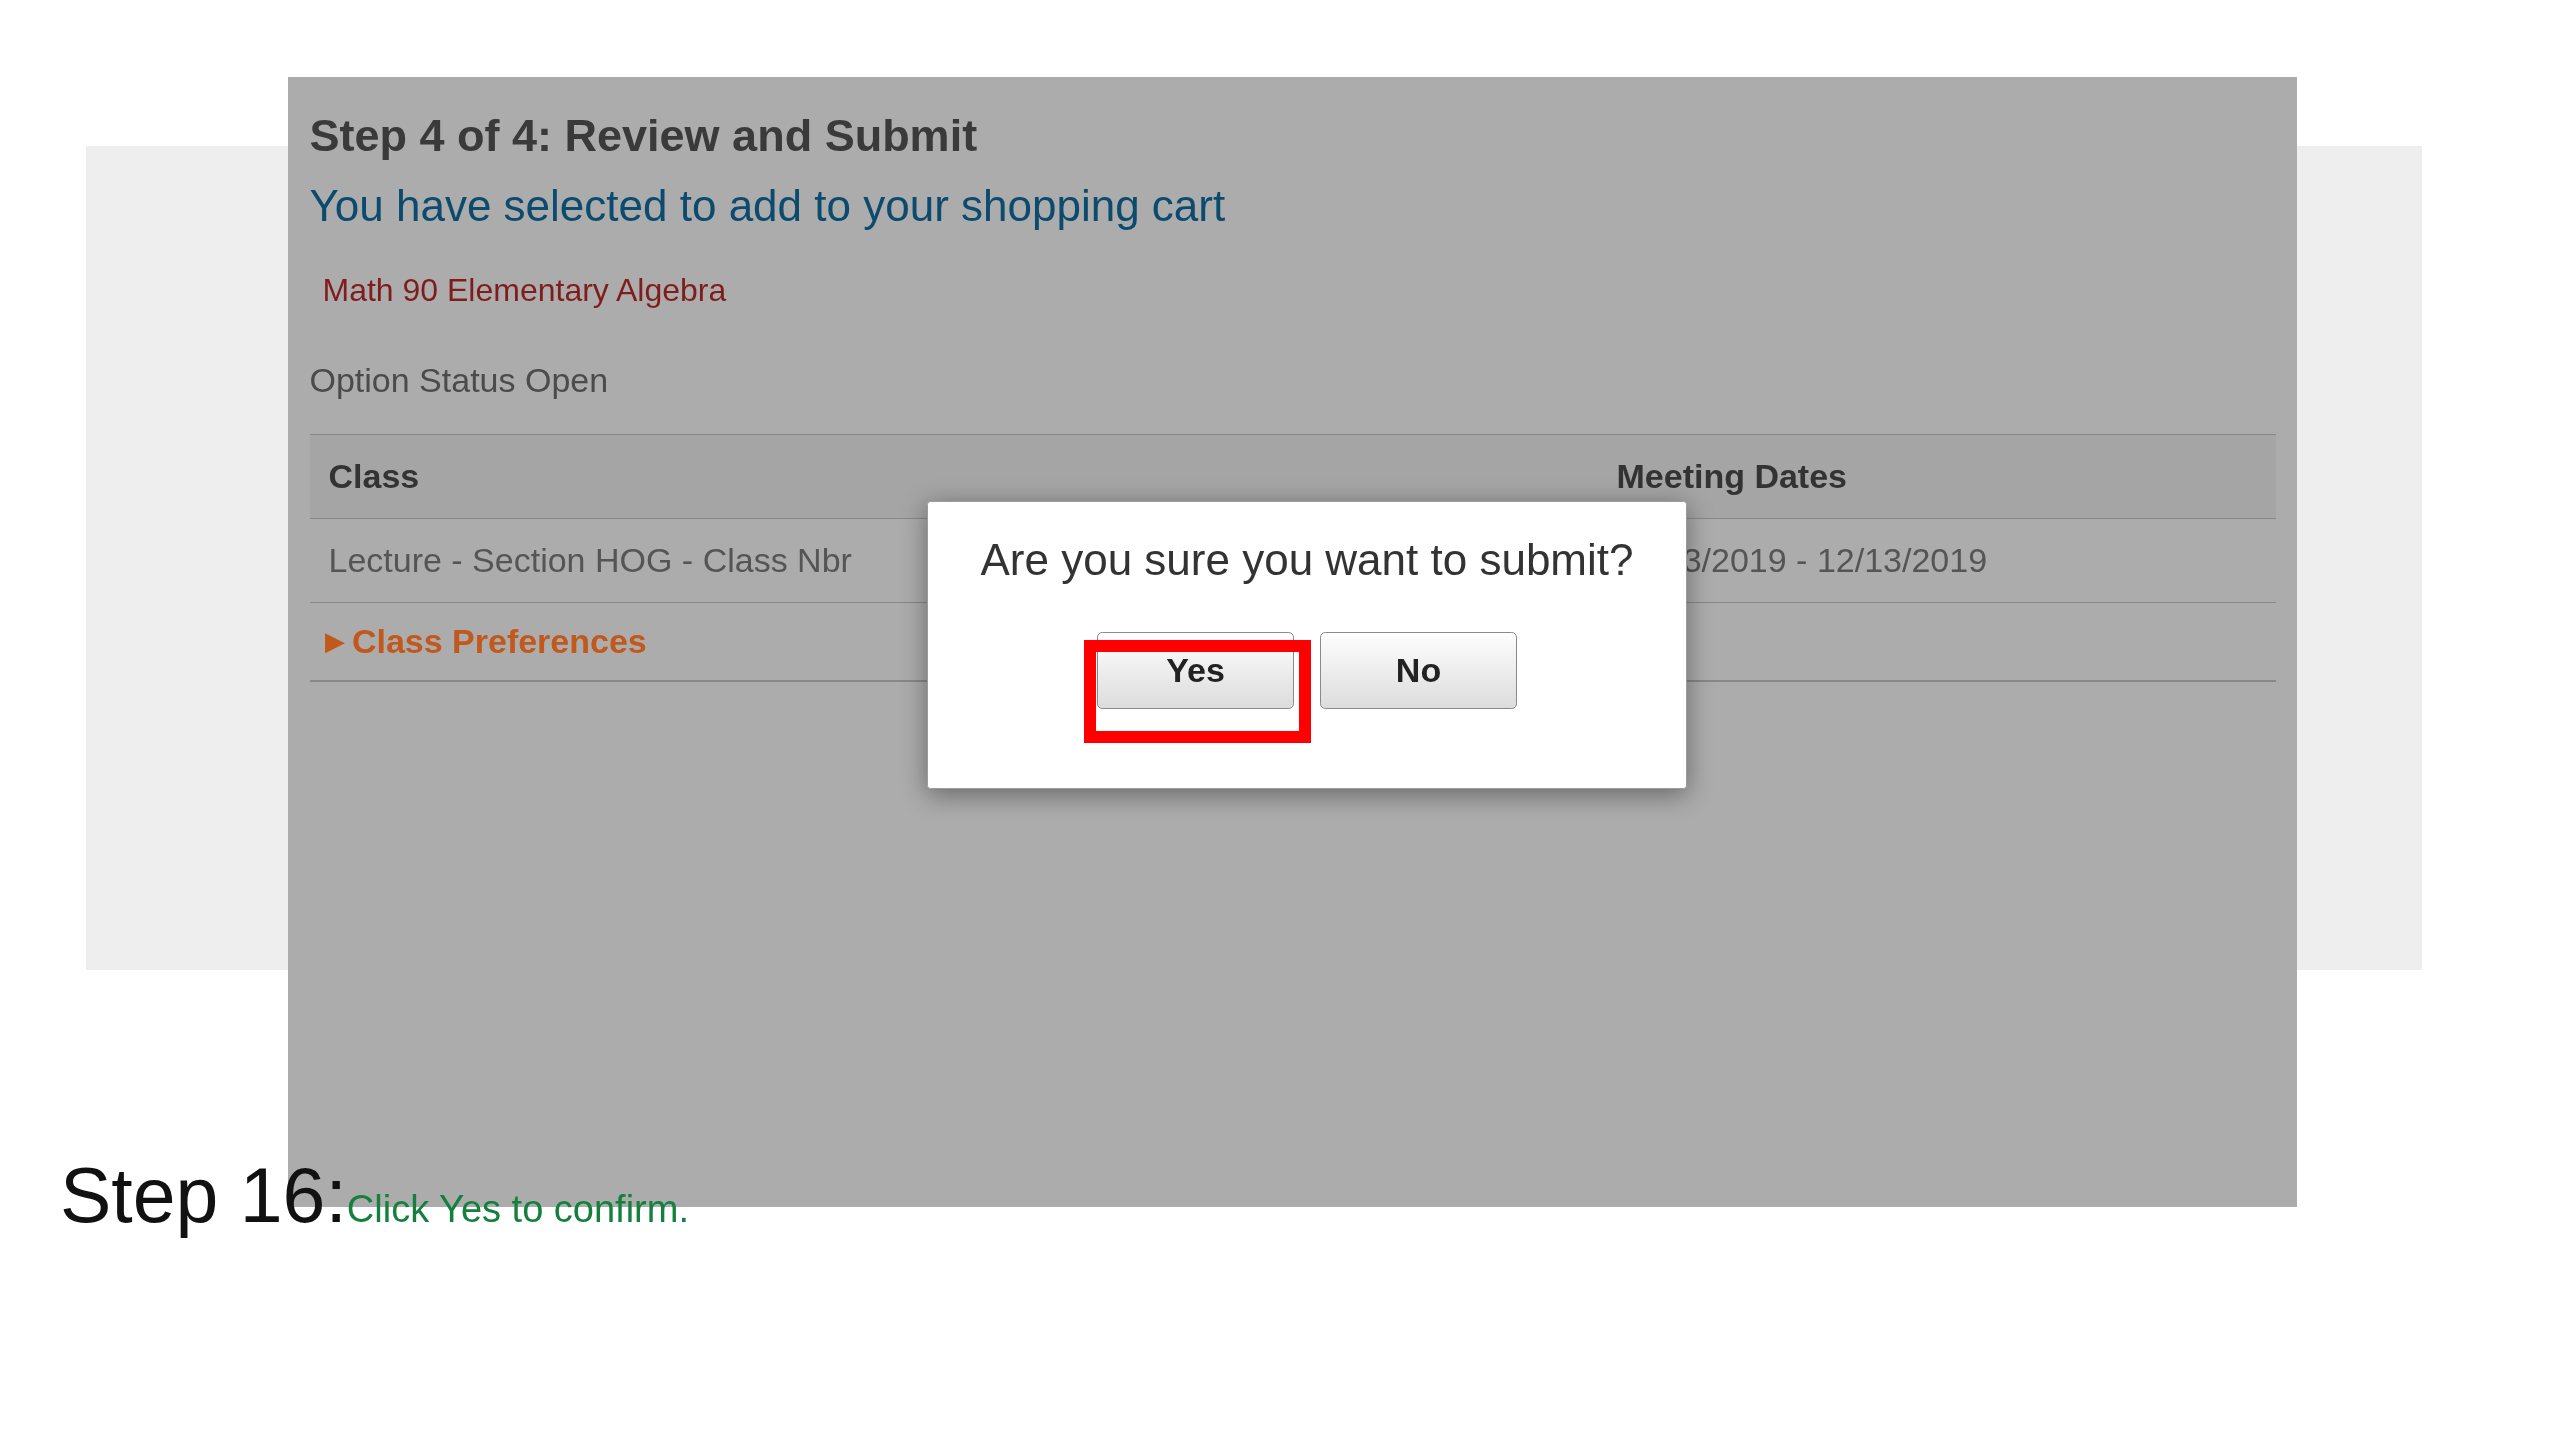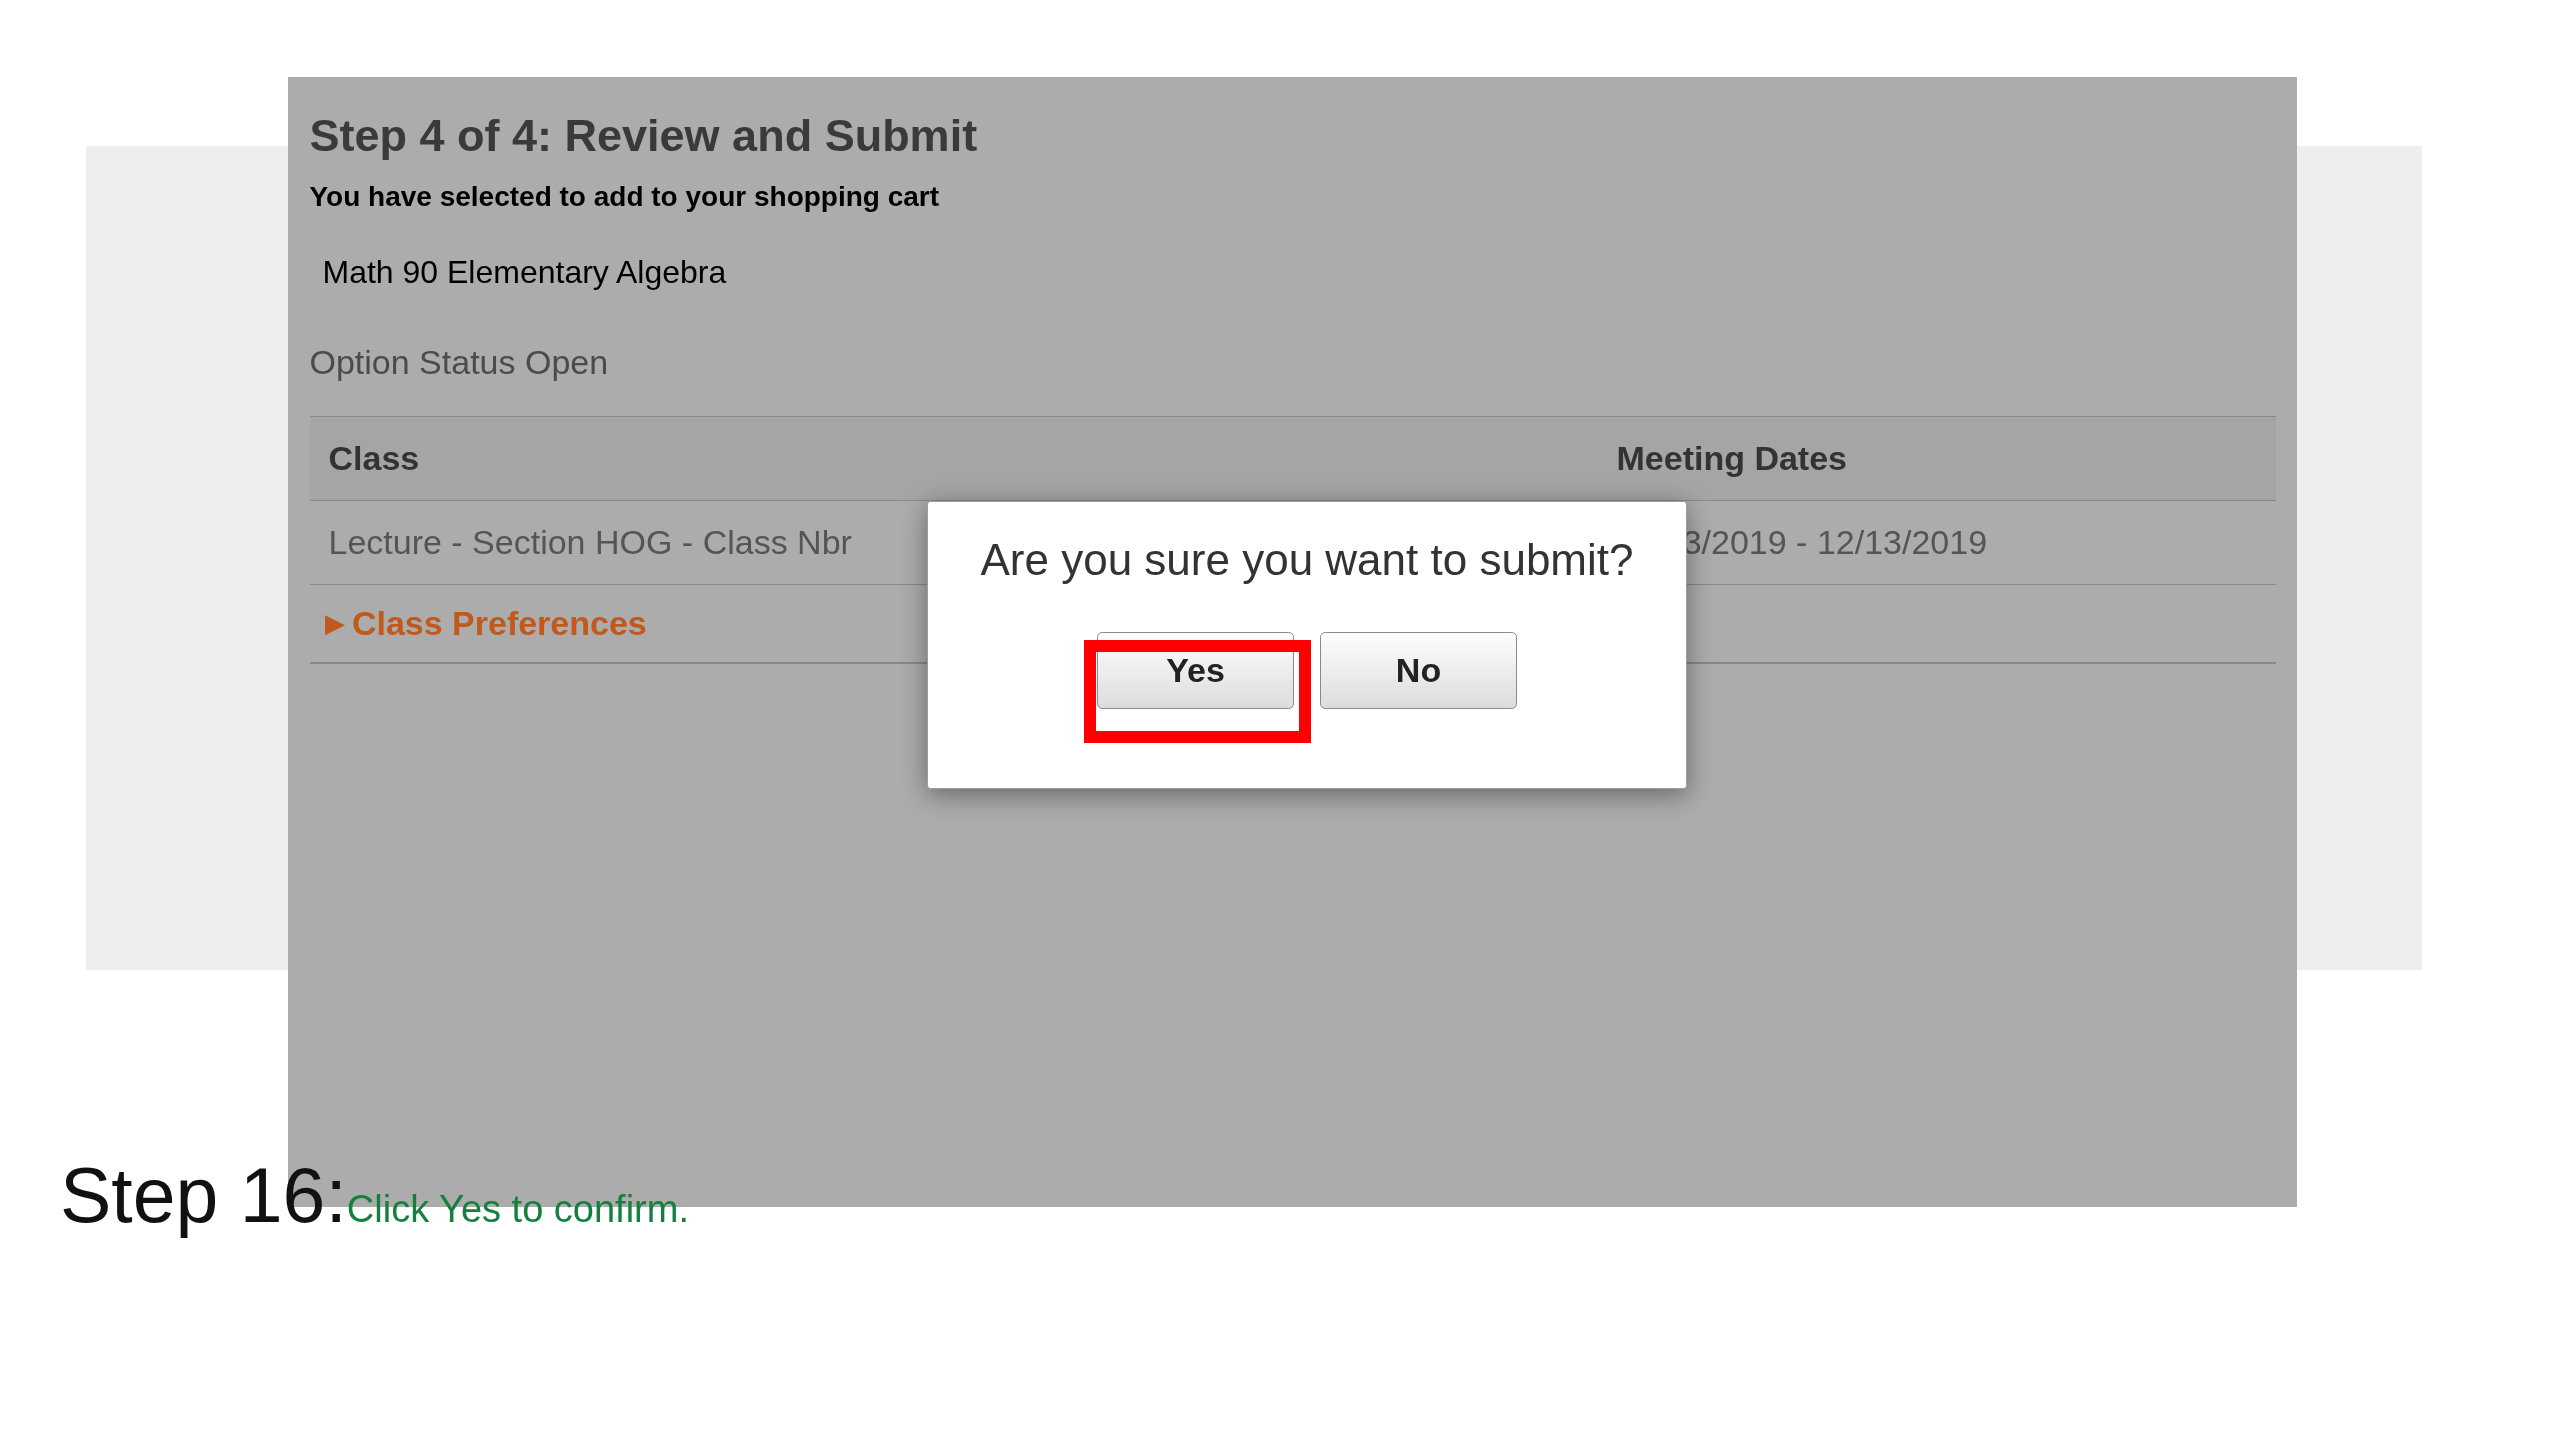--- a/index.html
+++ b/index.html
@@ -31,28 +31,28 @@
       background: #acacac;
       padding: 33px 21.5px 0 21.5px;
     }
     .step-heading {
       font-size: 45px;
       font-weight: bold;
       color: #3a3a3a;
       margin-bottom: 19px;
     }
     .sub-heading {
-      font-size: 28px;
-      font-weight: bold;
-      color: #000000;
+      font-size: 44px;
+      font-weight: normal;
+      color: #0c4a6e;
       margin-bottom: 41px;
     }
     .course-line {
       font-size: 32px;
-      color: #000000;
+      color: #7f1d1d;
       margin-left: 13px;
       margin-bottom: 52px;
     }
     .status-line {
       font-size: 34px;
       color: #4b4b4b;
       margin-bottom: 34px;
     }
     .table {
       border-top: 1.7px solid #888;

